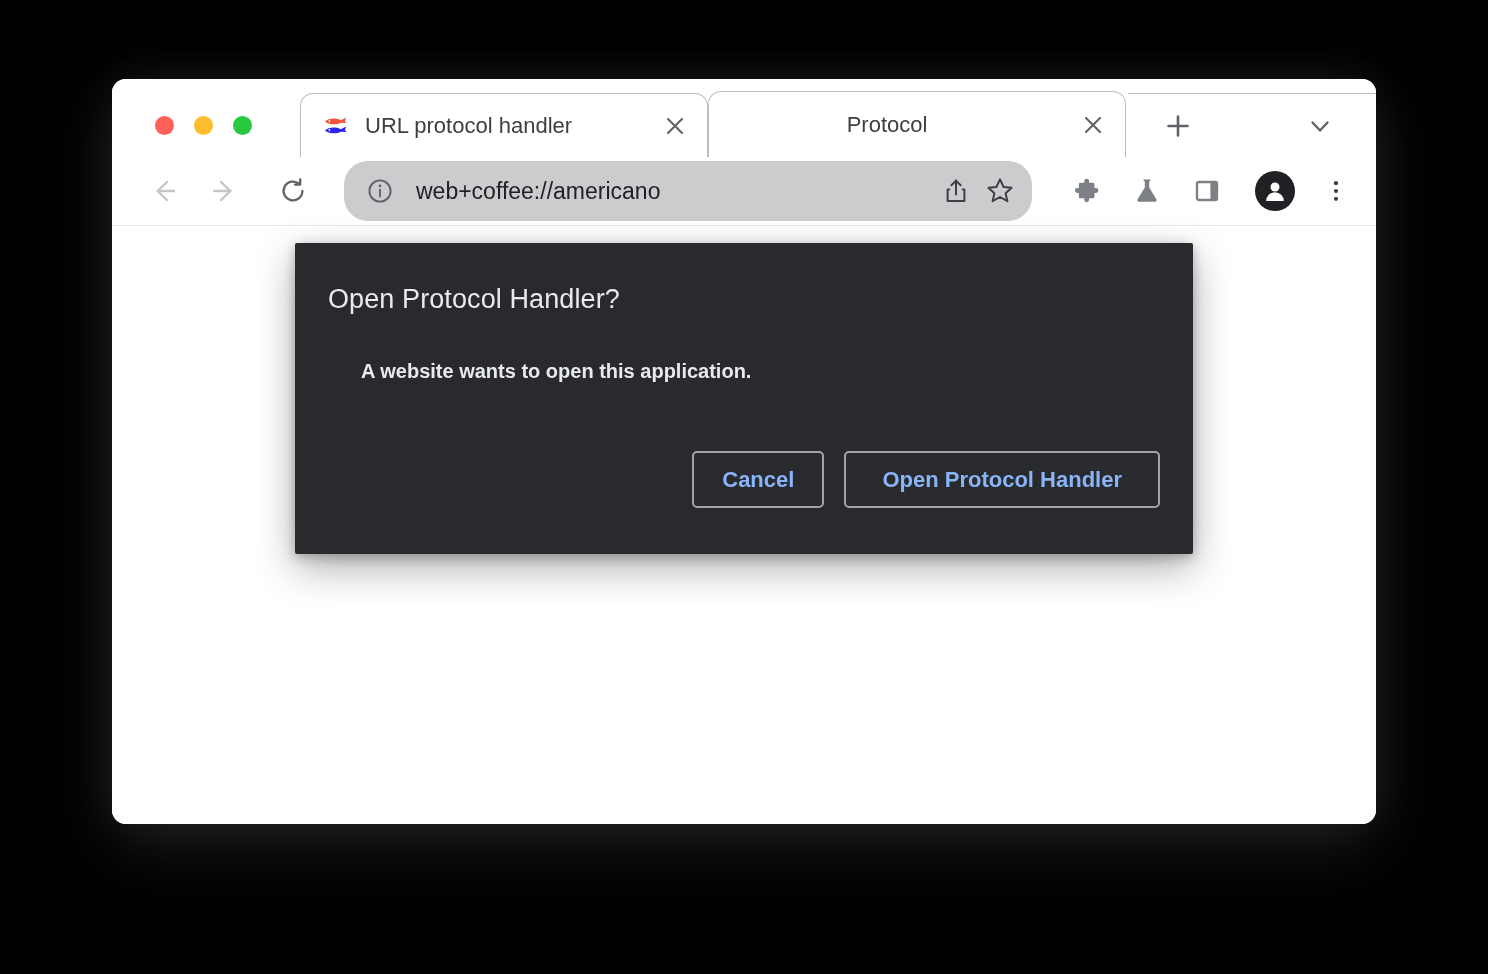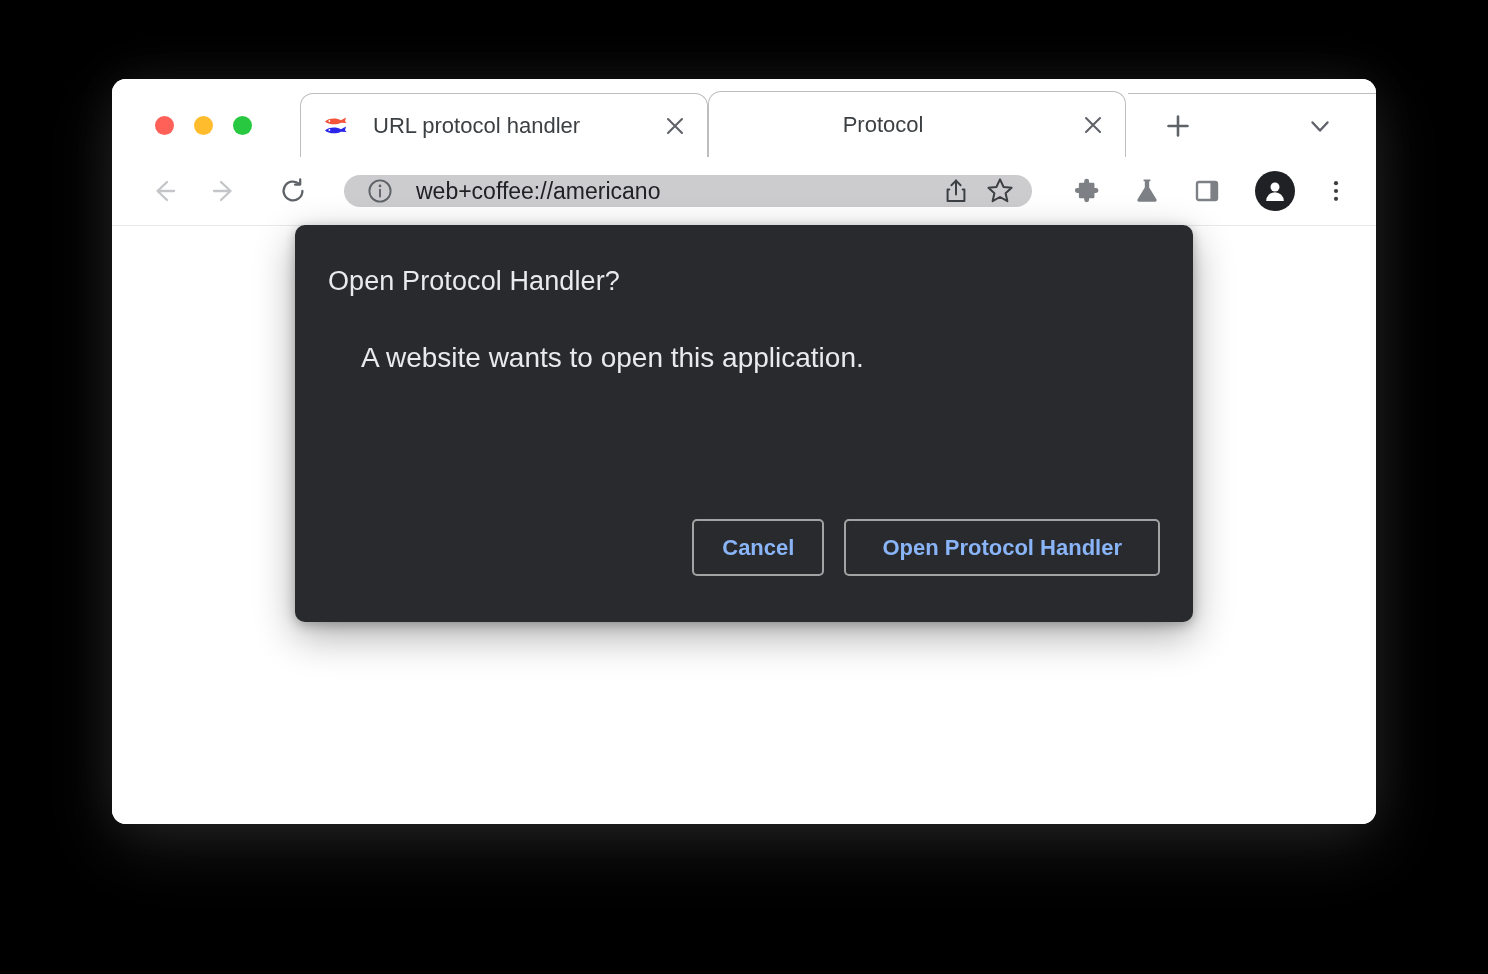--- a/index.html
+++ b/index.html
@@ -70,21 +70,20 @@
   .tab {
     position: relative;
     height: 64px;
     display: flex;
     align-items: center;
     padding: 0 0 0 22px;
     border: 1px solid #bdbdbd;
     border-bottom: none;
     border-radius: 13px 13px 0 0;
     background: #ffffff;
-    gap: 8px;
   }
   .tab.tab-inactive { width: 408px; }
   .tab.tab-active   { width: 418px; height: 66px; }
 
   .tab-favicon {
     width: 26px;
     height: 26px;
     flex: 0 0 26px;
     margin-right: 16px;
     position: relative;
@@ -162,21 +161,21 @@
     display: flex;
     align-items: center;
     justify-content: center;
     border-radius: 50%;
     flex: 0 0 46px;
   }
   .nav-btn + .nav-btn { margin-left: 16px; }
 
   .omnibox {
     flex: 1;
-    height: 32px;
+    height: 60px;
     background: #ccccce;
     border-radius: 24px;
     display: flex;
     align-items: center;
     margin: 0 18px 0 28px;
     padding: 0 6px 0 22px;
     min-width: 0;
   }
 
   .omnibox-icon {
@@ -238,46 +237,47 @@
     top: 148px;
     right: 0;
     bottom: 0;
     background: #ffffff;
   }
 
   
   .dialog {
     position: absolute;
     left: 295px;
-    top: 225px;
+    top: 243px;
     width: 898px;
-    height: 397px;
+    height: 311px;
     background: #282a2d;
-    border-radius: 10px;
+    border-radius: 2px;
     box-shadow: 0 14px 40px rgba(0,0,0,0.32),
                 0 3px 12px rgba(0,0,0,0.26);
     padding: 0;
     z-index: 20;
   }
 
   .dialog-title {
     position: absolute;
     left: 33px;
     top: 41px;
     font-size: 27px;
     color: #e8eaed;
     letter-spacing: 0.1px;
   }
 
   .dialog-body {
     position: absolute;
     left: 66px;
     top: 117px;
-    font-size: 28px;
+    font-size: 20px;
     color: #e8eaed;
+    font-weight: bold;
   }
 
   .dialog-actions {
     position: absolute;
     right: 33px;
     bottom: 46px;
     display: flex;
     align-items: center;
     gap: 20px;
   }

